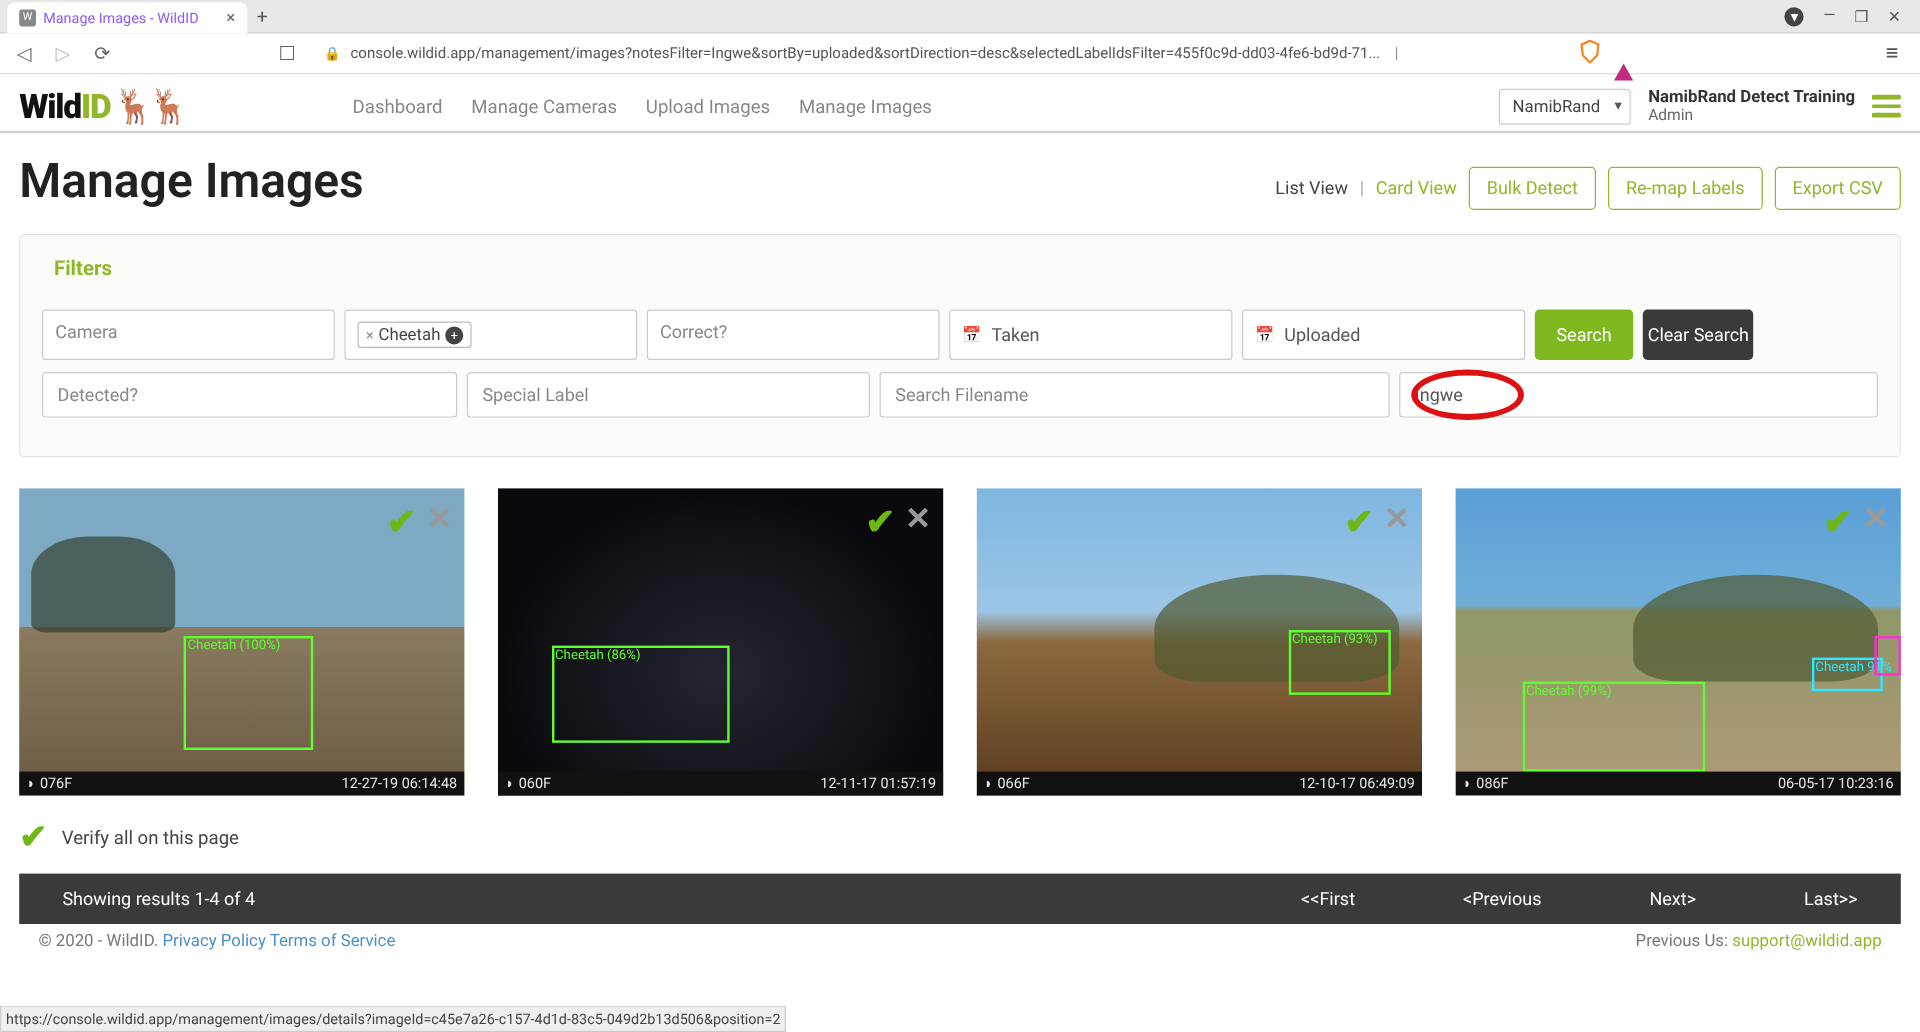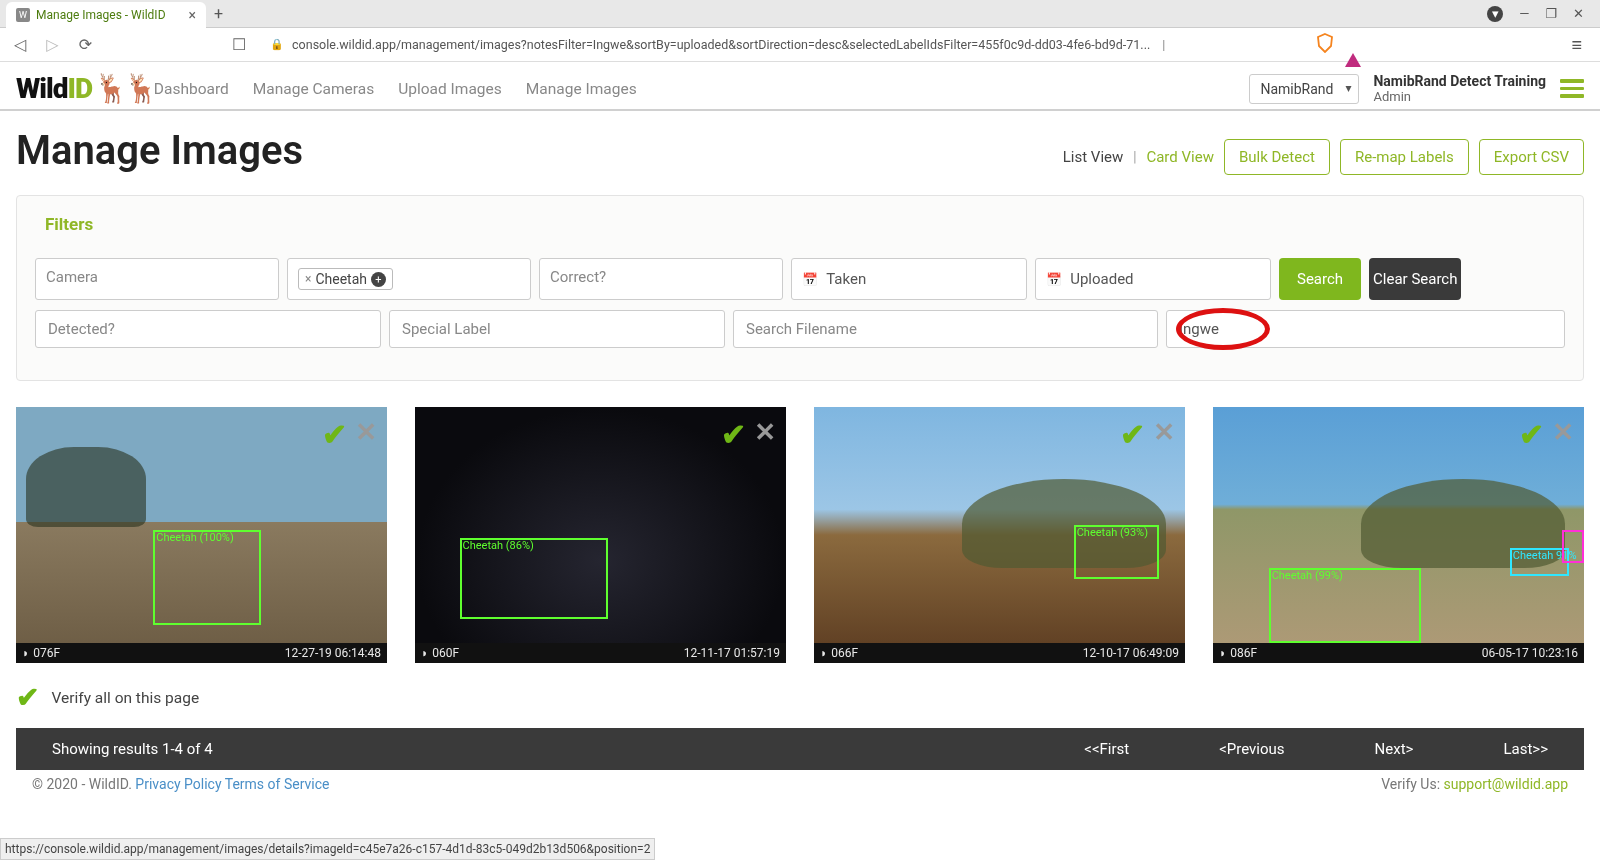--- a/index.html
+++ b/index.html
@@ -2,21 +2,21 @@
 <html><head>
 <meta charset="utf-8">
 <style>
 * { margin: 0; padding: 0; box-sizing: border-box; font-family: -apple-system, BlinkMacSystemFont, "Segoe UI", Roboto, sans-serif; }
 body { background: #fff; font-size: 14px; color: #333; overflow-x: hidden; }
 
 
 .browser-chrome { background: #e8e8e8; height: 28px; display: flex; align-items: center; padding: 0 6px; border-bottom: 1px solid #ccc; }
 .tab { background: #fff; border-radius: 6px 6px 0 0; height: 26px; margin-top: 2px; padding: 0 10px; display: flex; align-items: center; gap: 6px; min-width: 200px; }
 .tab .favicon { width: 14px; height: 14px; background: #888; border-radius: 2px; display:flex; align-items:center; justify-content:center; font-size:9px; color:#fff;}
-.tab-title { font-size: 12px; color: #4d7c0f; flex: 1; }
+.tab-title { font-size: 12px; color: #8b5cf6; flex: 1; }
 .tab-close { color: #666; font-size: 14px; cursor: pointer; }
 .new-tab { margin-left: 8px; color: #555; font-size: 16px; cursor: pointer; }
 .win-controls { margin-left: auto; display: flex; gap: 16px; padding-right: 10px; color: #555; }
 .win-controls span { cursor: pointer; font-size: 13px; }
 .circle-icon { width:16px; height:16px; border-radius:50%; background:#444; display:inline-flex; align-items:center; justify-content:center; color:#fff; font-size:9px;}
 
 .toolbar { background: #fff; height: 34px; display: flex; align-items: center; padding: 0 10px; gap: 12px; border-bottom: 1px solid #ddd; }
 .nav-btn { color: #666; font-size: 16px; cursor: pointer; padding: 0 4px; }
 .nav-btn.disabled { color: #bbb; }
 .addr-bar { flex: 1; display: flex; align-items: center; gap: 8px; padding: 0 8px; font-size: 12.5px; color: #555; }
@@ -24,21 +24,21 @@
 .toolbar-right { display: flex; align-items: center; gap: 10px; padding-right: 8px; }
 .triangle { width:0; height:0; border-left:8px solid transparent; border-right:8px solid transparent; border-bottom:14px solid #c02b7e; }
 .menu-dots { font-size: 18px; color: #555; }
 
 
 .app-header { display: flex; align-items: center; padding: 10px 16px 4px 16px; border-bottom: 2px solid #d0d0d0; }
 .logo { font-weight: 900; font-size: 28px; letter-spacing: -1px; display:flex; align-items:center; }
 .logo .wild { color: #111; }
 .logo .id { color: #8fb727; }
 .logo .critters { font-size:28px; color:#555; margin-left:2px; letter-spacing:-5px; }
-.main-nav { display: flex; gap: 24px; }
+.main-nav { display: flex; gap: 24px; margin-left: 140px; }
 .main-nav a { color: #888; font-size: 15.5px; text-decoration: none; }
 .header-right { margin-left: auto; display: flex; align-items: center; gap: 14px; }
 .org-select { border: 1px solid #ccc; border-radius: 3px; padding: 6px 24px 6px 10px; font-size: 14px; color: #444; background: #fff; appearance: none; position: relative; }
 .org-wrap { position: relative; }
 .org-wrap::after { content: "▾"; position: absolute; right: 8px; top: 7px; color: #555; pointer-events: none; font-size: 12px; }
 .user-block { text-align: left; font-size: 13px; }
 .user-block .org-name { font-weight: 700; color: #333; font-size: 14px; }
 .user-block .role { color: #666; font-size: 13px; }
 .burger { width: 24px; display: flex; flex-direction: column; gap: 4px; cursor: pointer; }
 .burger span { height: 3.5px; background: #8fb727; border-radius: 1px; }
@@ -333,18 +333,18 @@
     </div>
   </div>
 
   <div class="footer-row">
     <span>
       <span>© 2020 - WildID.</span>
       <a href="#">Privacy Policy</a>
       <a href="#">Terms of Service</a>
     </span>
     <span class="footer-right">
-      <span>Verify Us: </span><a href="#">support@wildid.app</a>
+      <span>Previous Us: </span><a href="#">support@wildid.app</a>
     </span>
   </div>
 </div>
 
 <div class="status-bar">https://console.wildid.app/management/images/details?imageId=c45e7a26-c157-4d1d-83c5-049d2b13d506&amp;position=2</div>
 
 </body></html>

